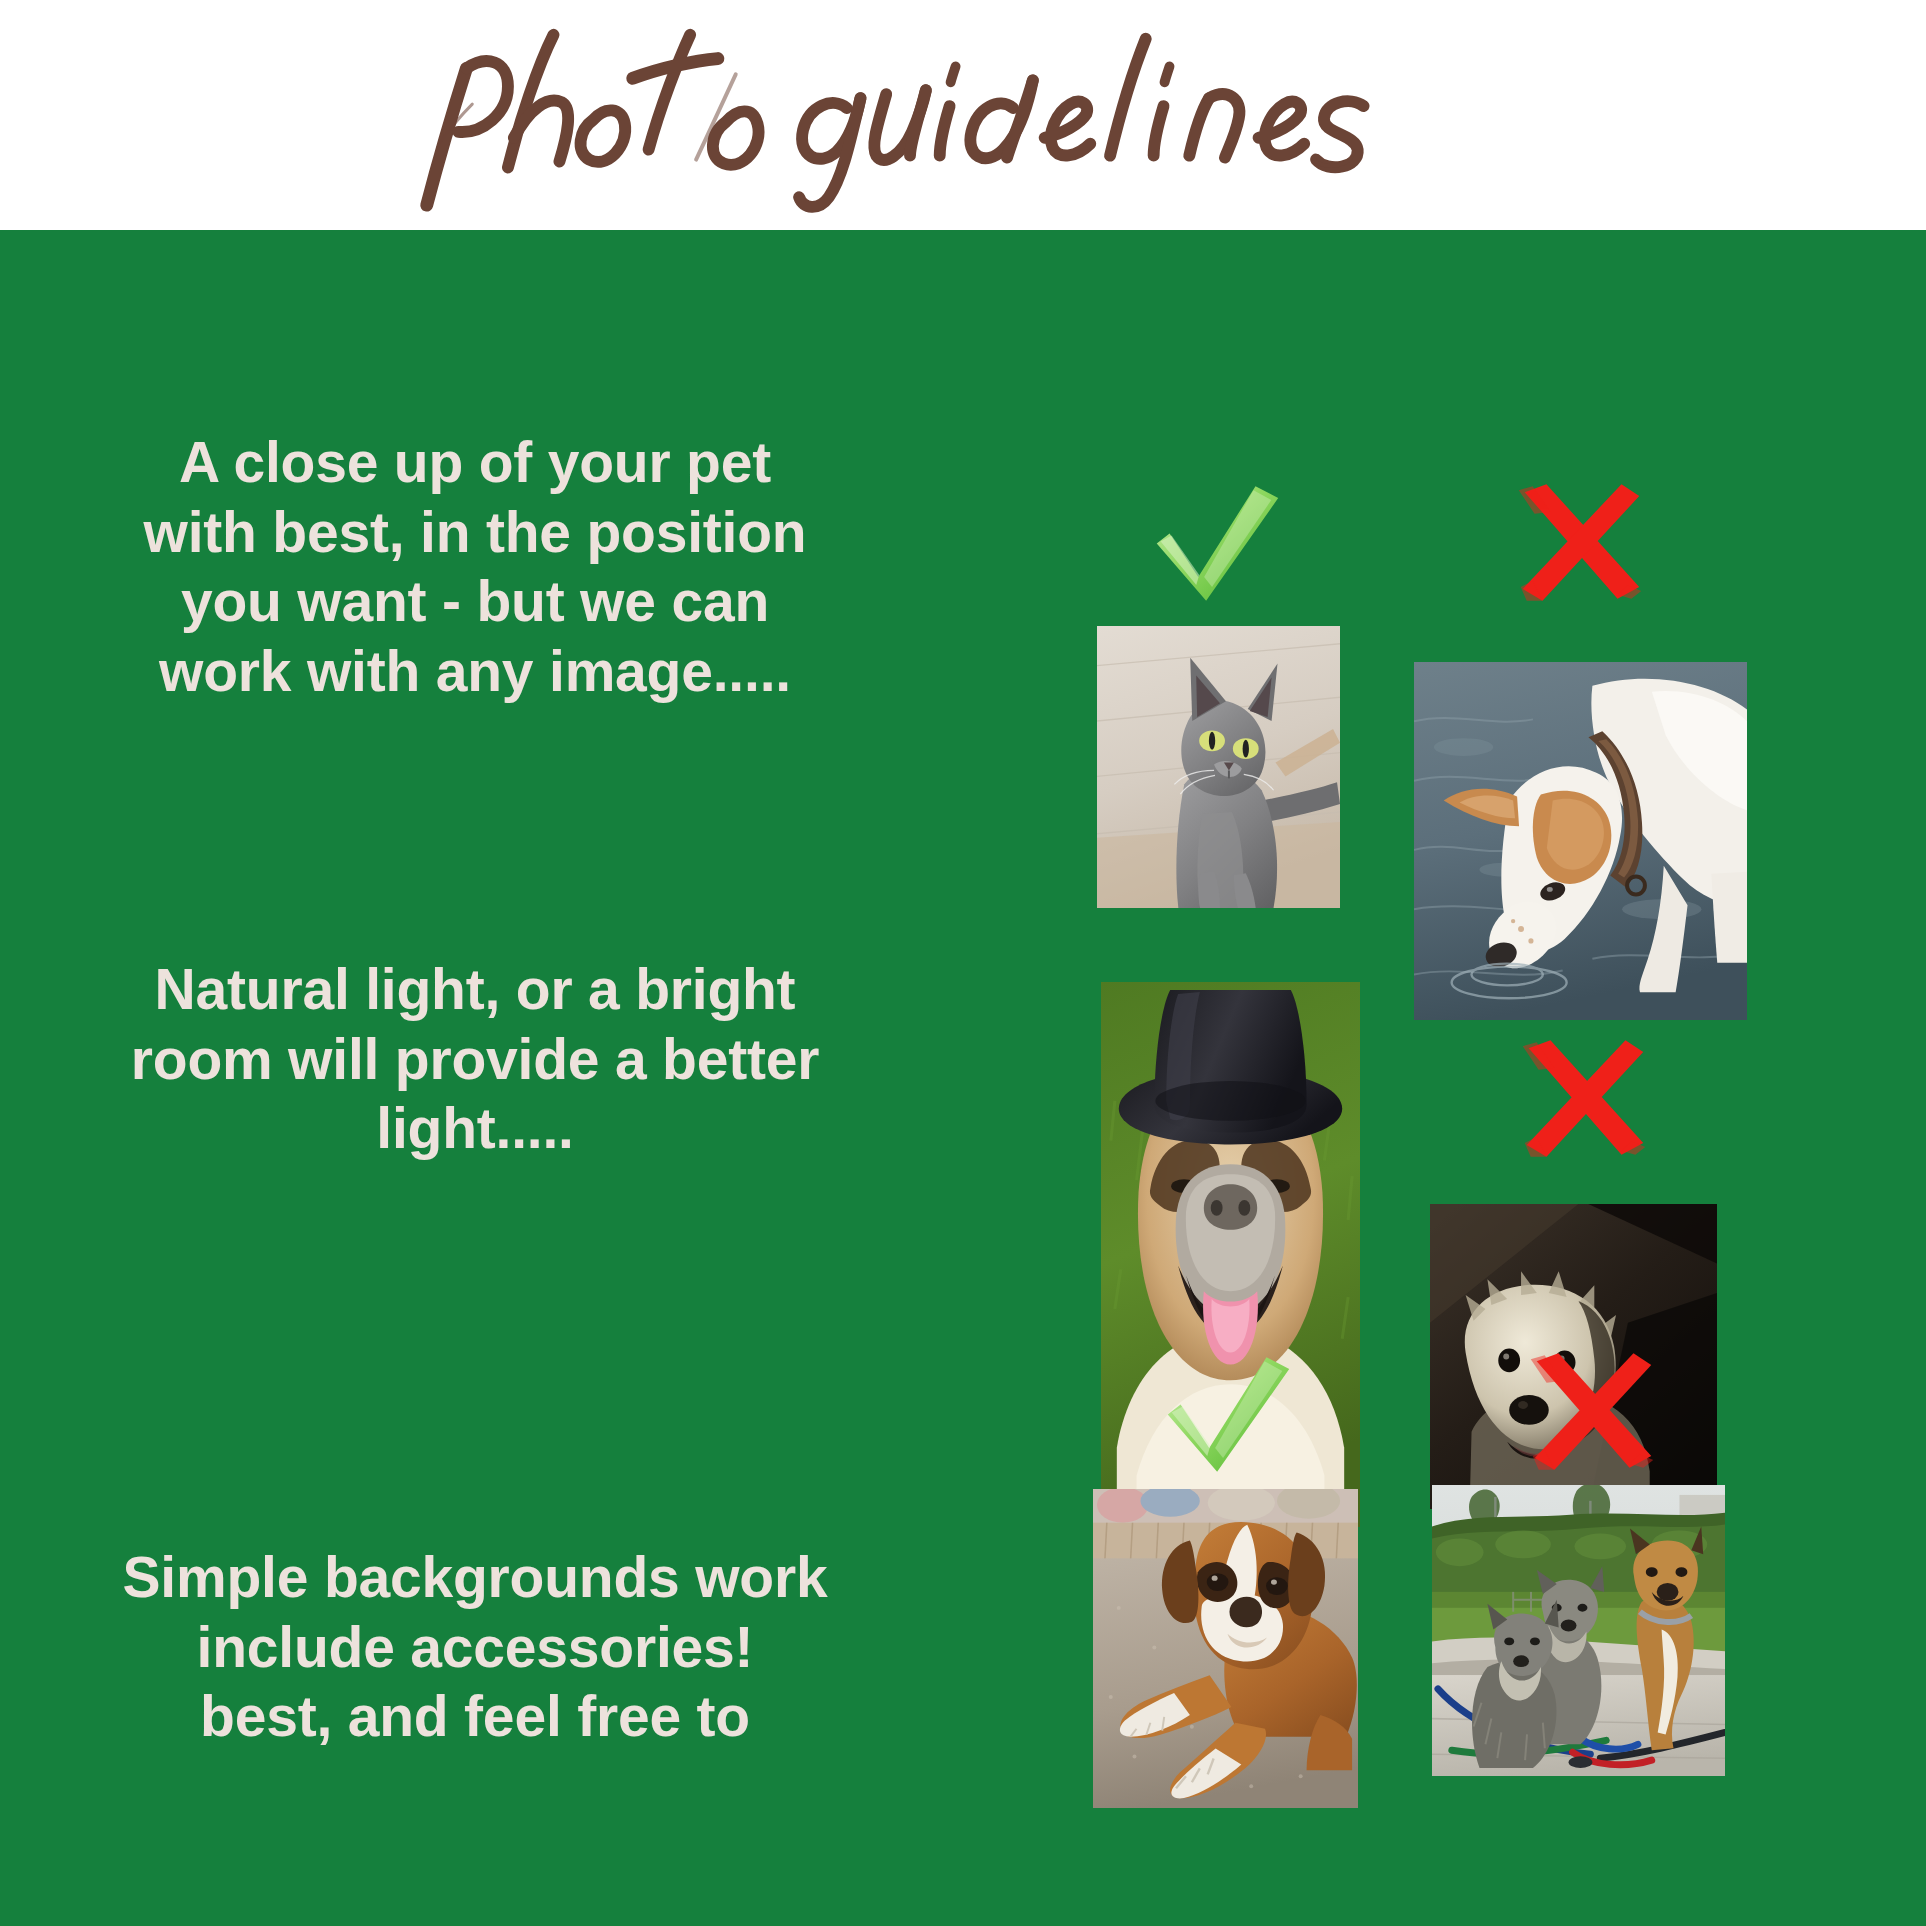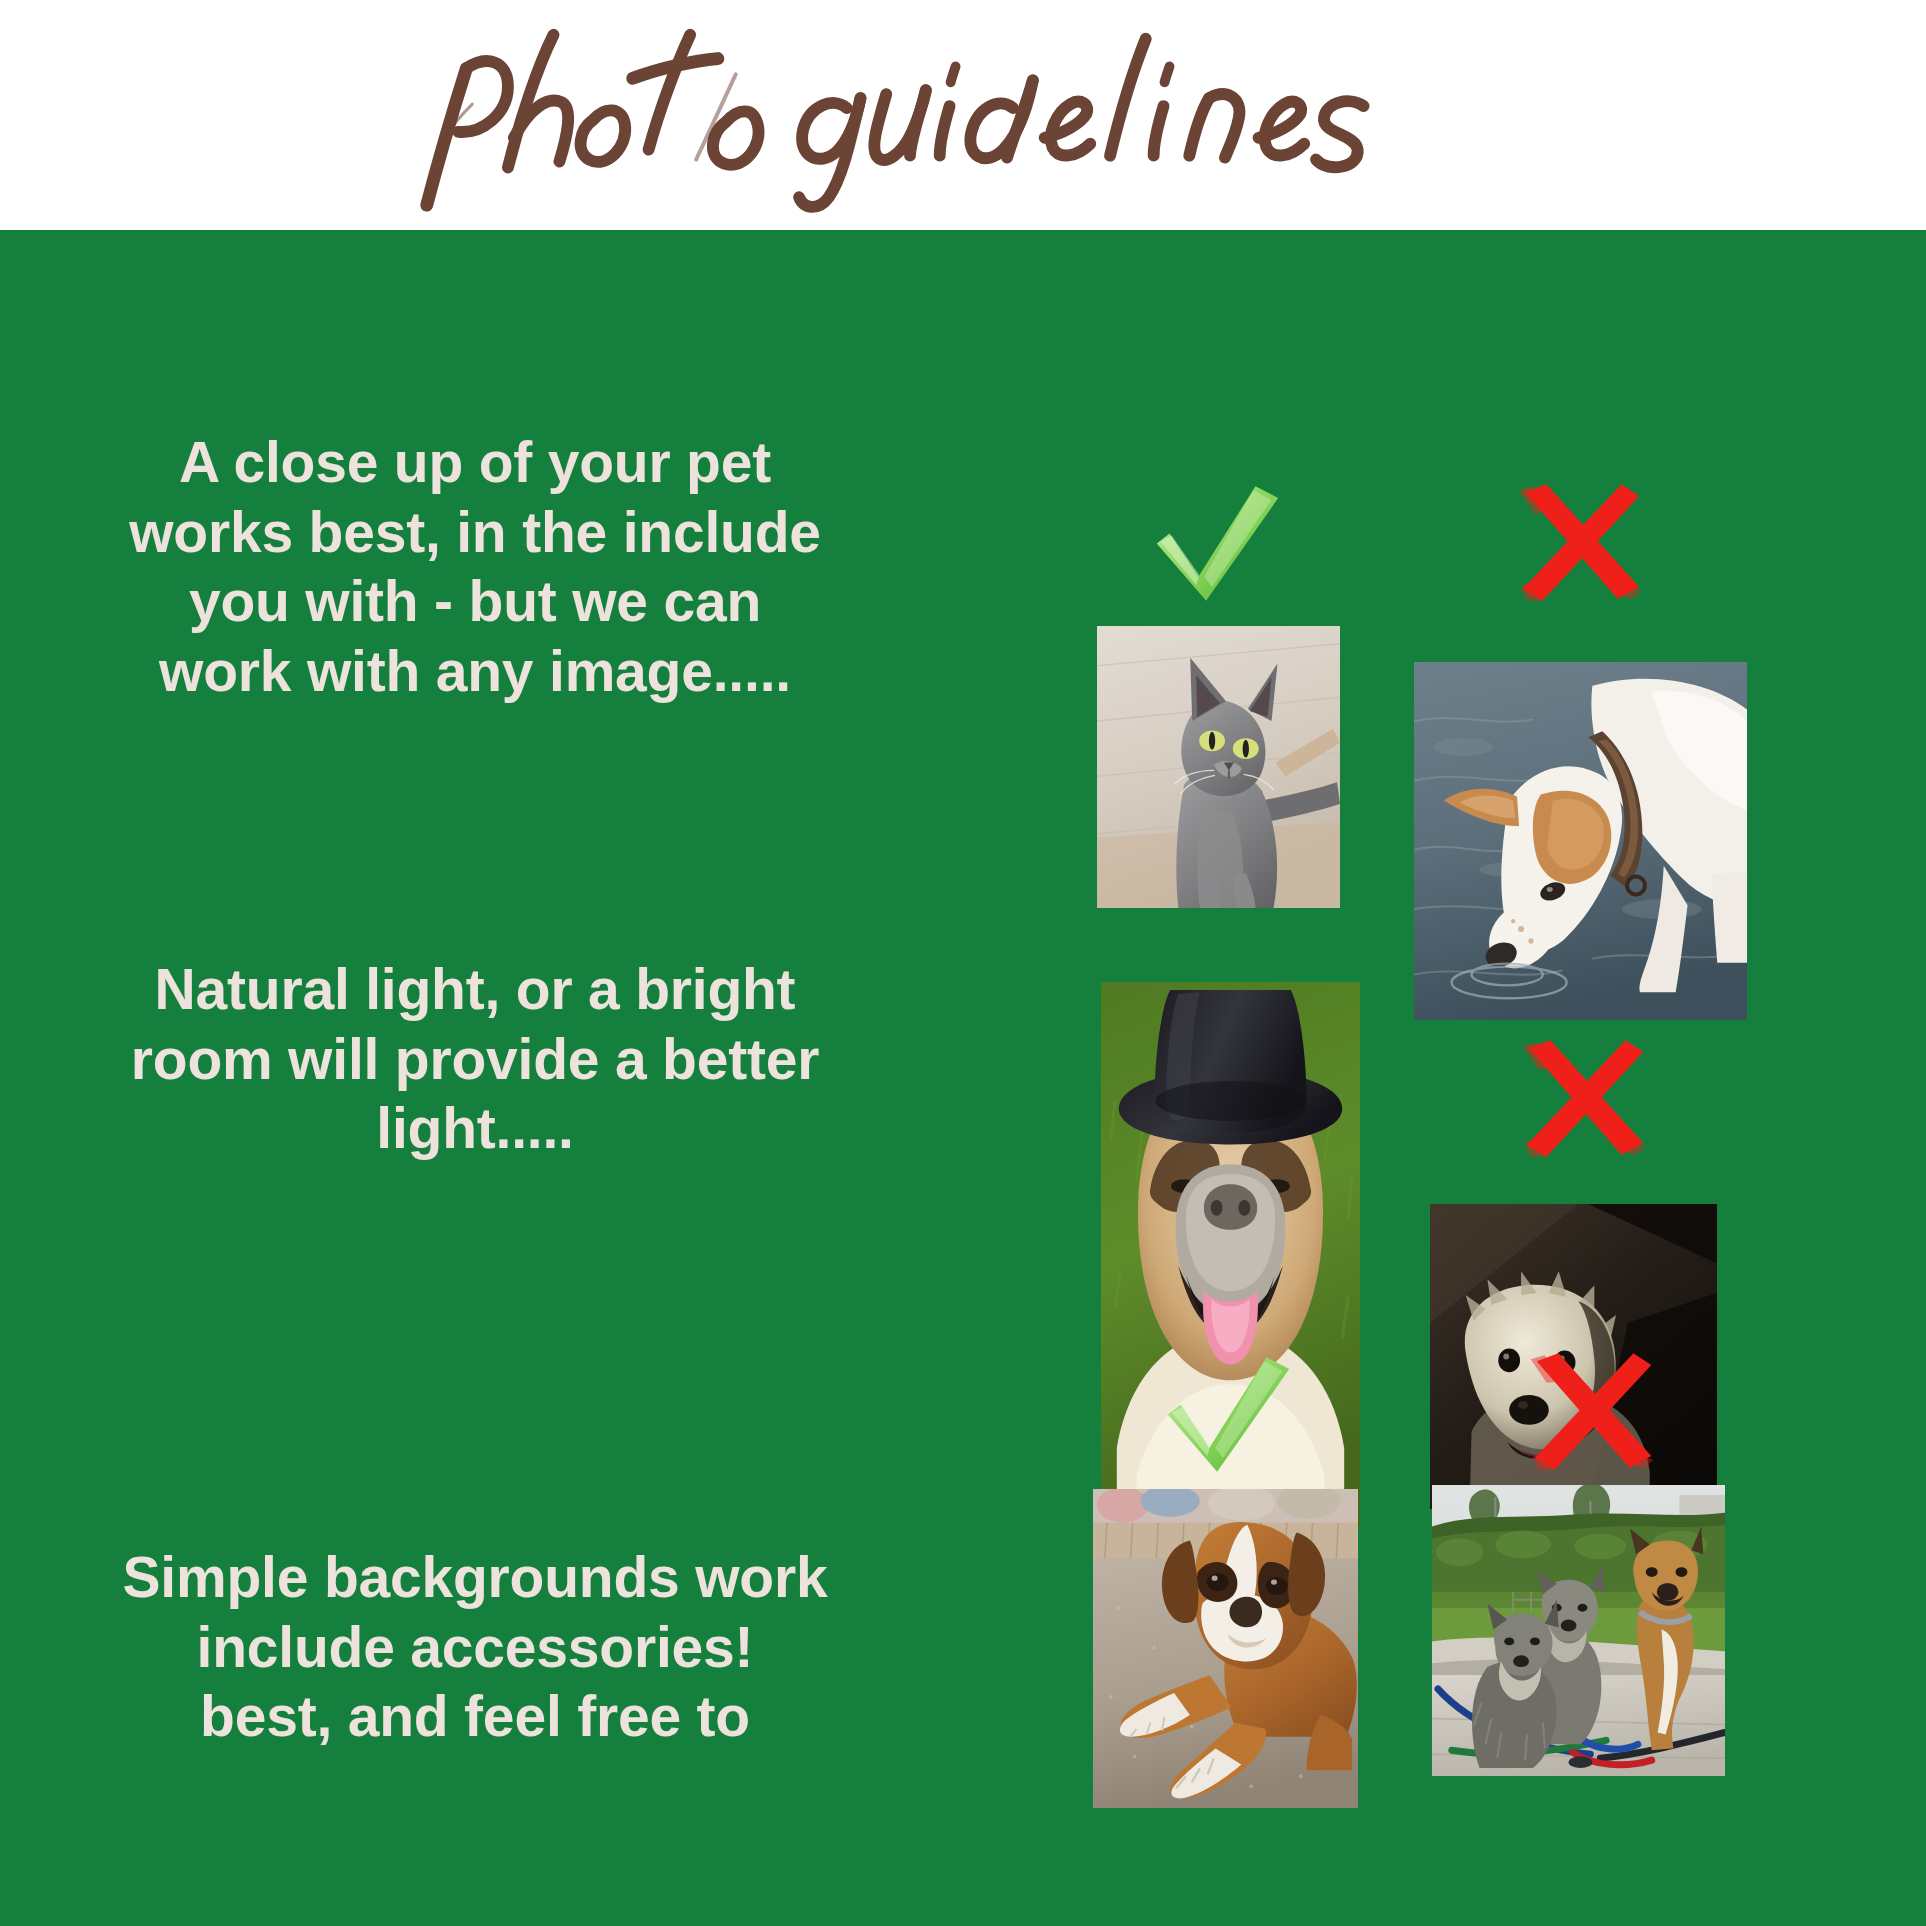--- a/index.html
+++ b/index.html
@@ -134,22 +134,22 @@
           <path d="M924 150 C936 162 962 156 964 142" stroke-width="4" opacity=".5"></path>
         </g>
       </svg>
     </div>
   </div>
 
   <div id="panel">
 
     <div class="copy-block" id="copy-1">
       <div>A close up of your pet</div>
-      <div>works best, in the include</div>
-      <div>you with -  but we can</div>
+      <div>with best, in the position</div>
+      <div>you want -  but we can</div>
       <div>work with any image.....</div>
     </div>
 
     <div class="mark" style="left:1137px; top:248px; width:158px; height:129px;">
       <svg viewBox="0 0 160 130">
         <defs>
           <linearGradient id="gchk1" x1="0" y1="0" x2="1" y2="1">
             <stop offset="0" stop-color="#caeeab"></stop>
             <stop offset="0.45" stop-color="#8fd860"></stop>
             <stop offset="1" stop-color="#4db32c"></stop>

